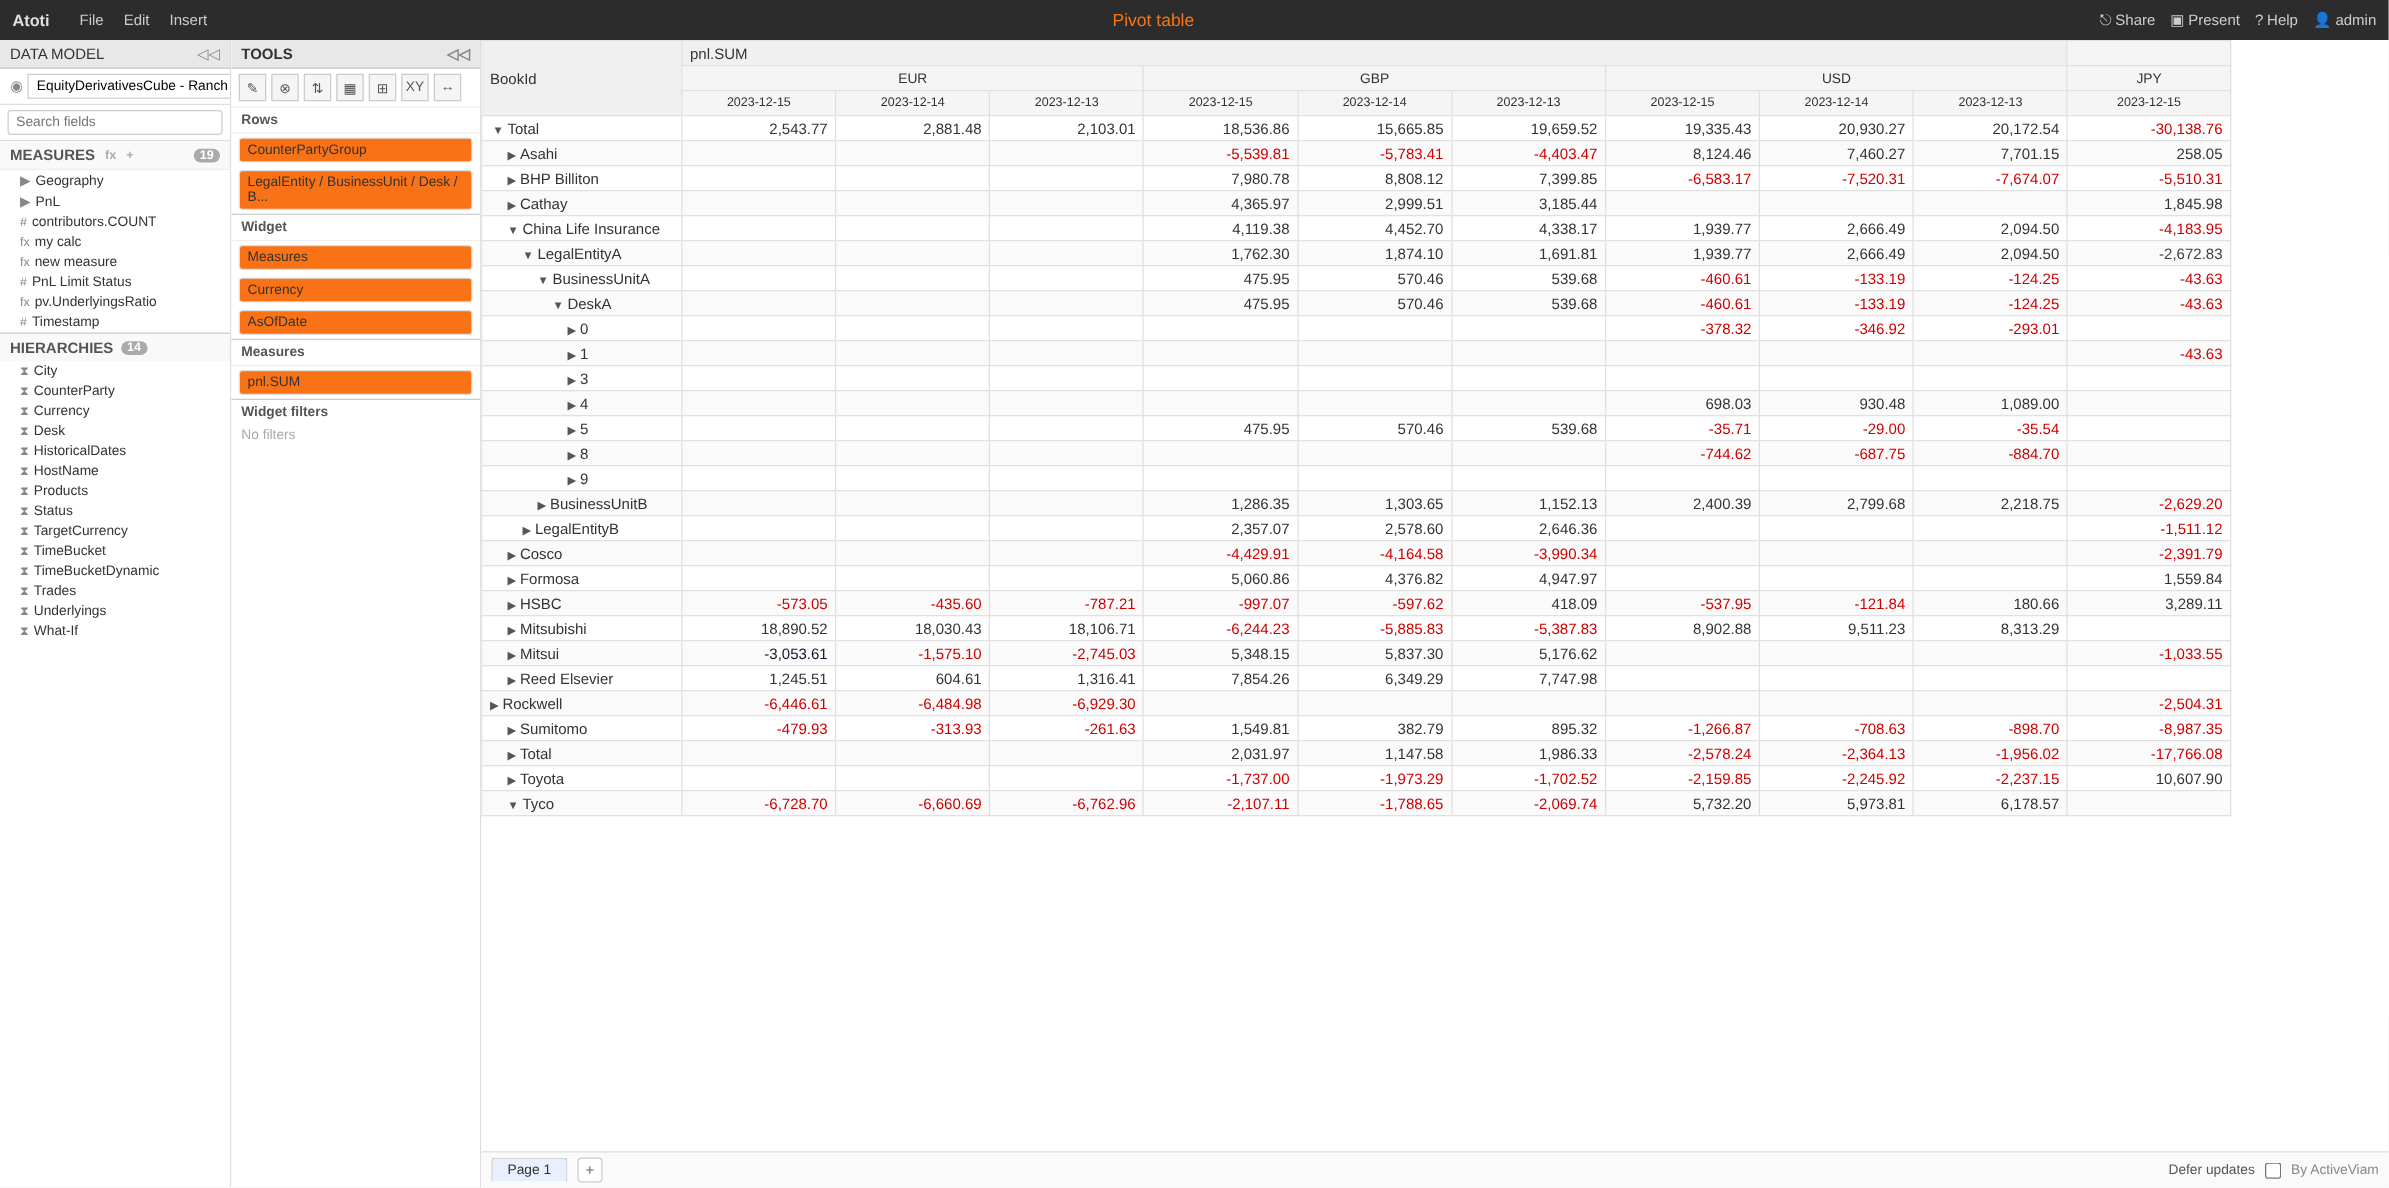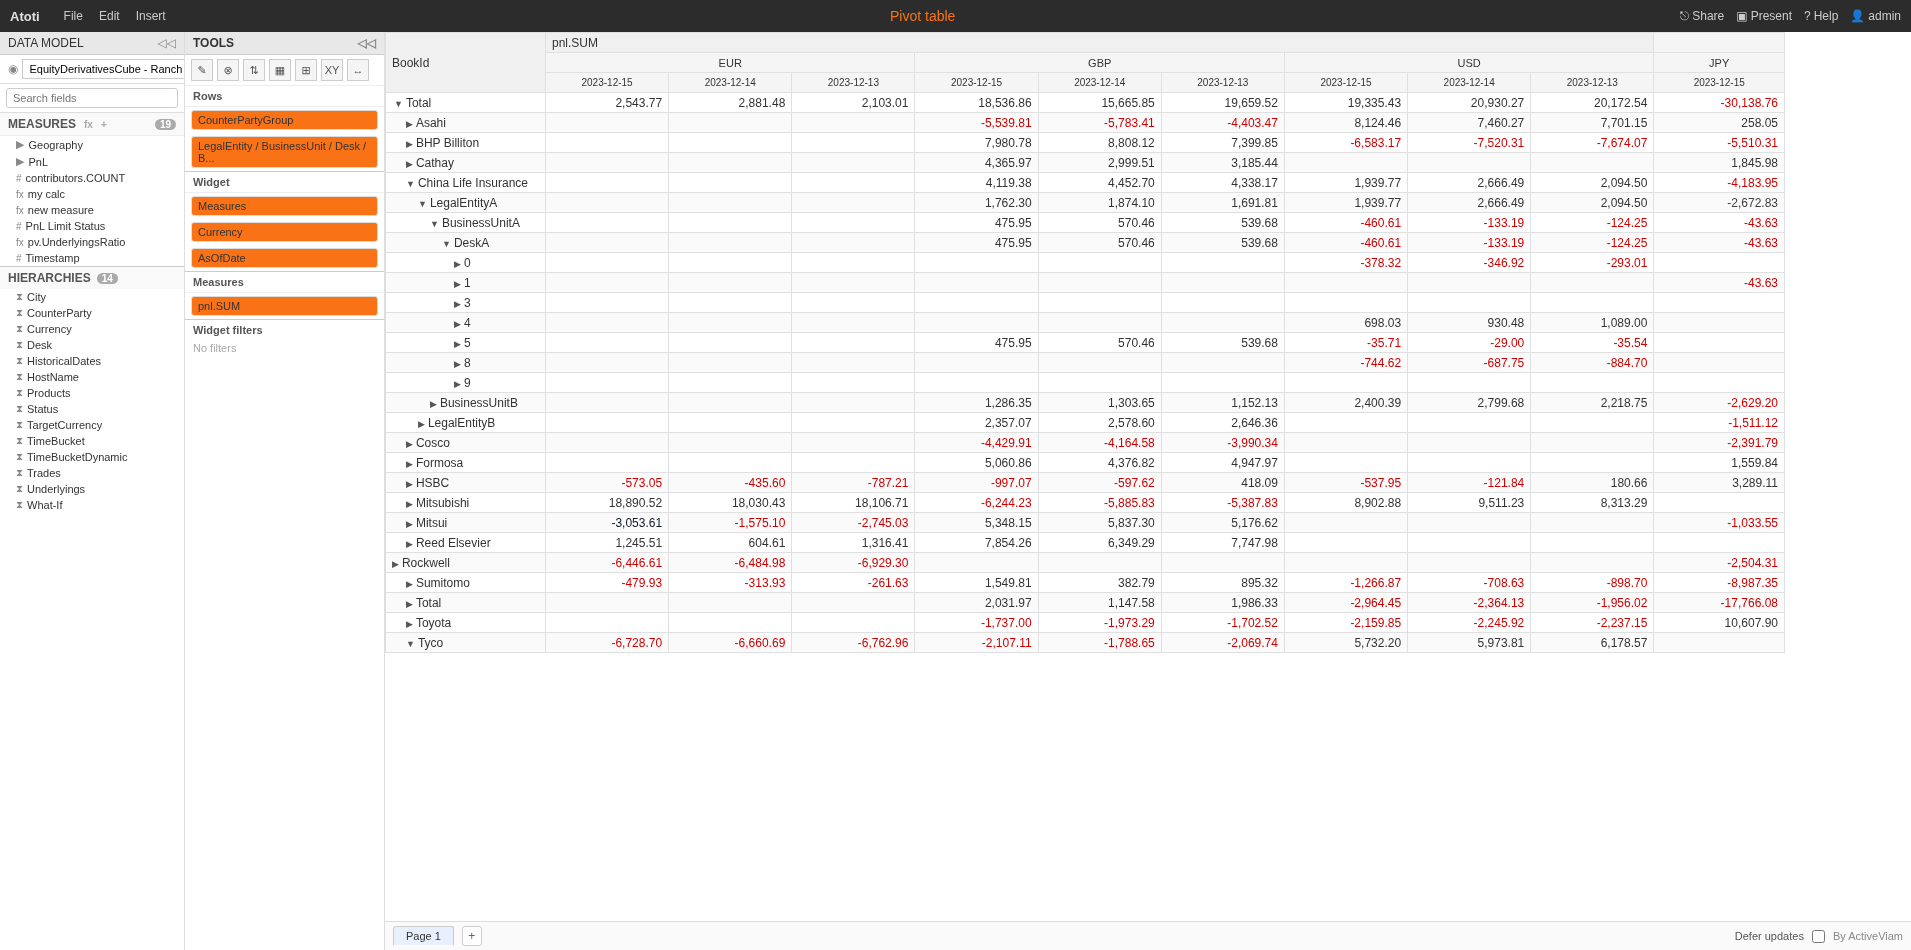--- a/index.html
+++ b/index.html
@@ -855,21 +855,21 @@
               <td style="color: rgb(204, 0, 0);">-8,987.35</td>
             </tr>
             <tr style="background: rgb(250, 250, 250);">
               <td class="label-cell" style="padding-left: 20px;"><span class="expand-icon" style="margin-right: 3px; font-size: 9px;">▶</span><span>Total</span></td>
               <td></td>
               <td></td>
               <td></td>
               <td>2,031.97</td>
               <td>1,147.58</td>
               <td>1,986.33</td>
-              <td style="color: rgb(204, 0, 0);">-2,964.45</td>
+              <td style="color: rgb(204, 0, 0);">-2,578.24</td>
               <td style="color: rgb(204, 0, 0);">-2,364.13</td>
               <td style="color: rgb(204, 0, 0);">-1,956.02</td>
               <td style="color: rgb(204, 0, 0);">-17,766.08</td>
             </tr>
             <tr style="background: rgb(255, 255, 255);">
               <td class="label-cell" style="padding-left: 20px;"><span class="expand-icon" style="margin-right: 3px; font-size: 9px;">▶</span><span>Toyota</span></td>
               <td></td>
               <td></td>
               <td></td>
               <td style="color: rgb(204, 0, 0);">-1,737.00</td>

